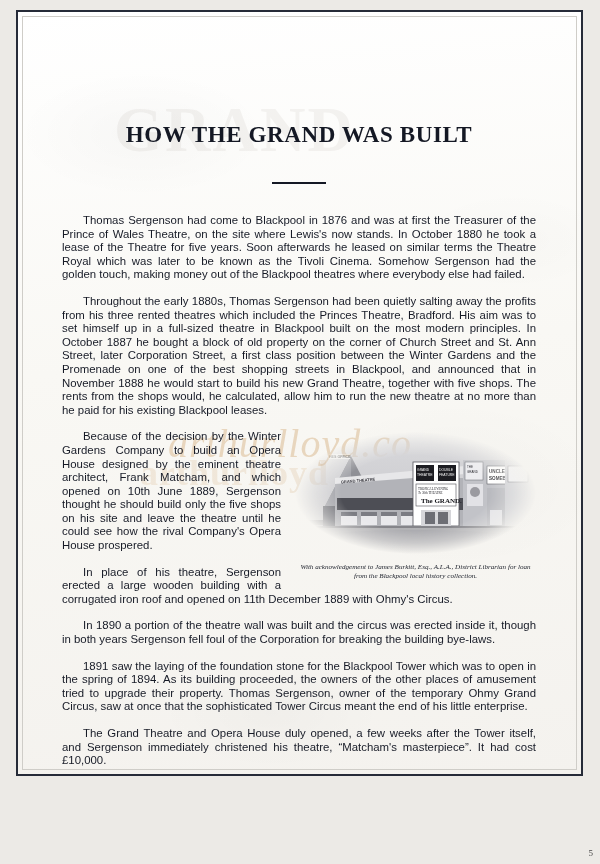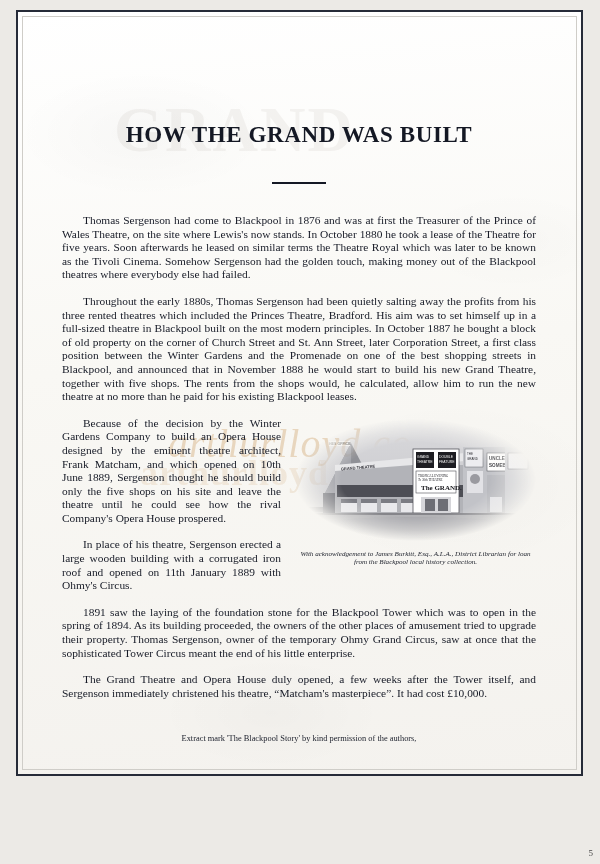--- a/index.html
+++ b/index.html
@@ -114,21 +114,21 @@
     background: #141824;
   }
 
   p.body-par {
     margin: 0 0 13px 0;
     font-size: 11.4px;
     line-height: 13.6px;
     text-align: justify;
     text-indent: 21px;
     color: #161a26;
-    font-family: Liberation Serif, serif;
+    font-family: Liberation Sans, sans-serif;
   }
 
   
   #figure-block {
     float: right;
     width: 241px;
     margin: 2px 0 6px 14px;
   }
   #photo-frame {
     position: relative;
@@ -292,24 +292,25 @@
             <rect x="0" y="94" width="241" height="2" fill="#85858a"></rect>
             <ellipse cx="120" cy="108" rx="110" ry="10" fill="#a8a8ad" opacity="0.5"></ellipse>
           </g>
         </svg>
       </div>
       <div id="photo-caption">With acknowledgement to James Burkitt, Esq., A.L.A., District Librarian for loan from the Blackpool local history collection.</div>
     </div>
 
     <p class="body-par">Because of the decision by the Winter Gardens Company to build an Opera House designed by the eminent theatre architect, Frank Matcham, and which opened on 10th June 1889, Sergenson thought he should build only the five shops on his site and leave the theatre until he could see how the rival Company's Opera House prospered.</p>
 
-    <p class="body-par">In place of his theatre, Sergenson erected a large wooden building with a corrugated iron roof and opened on 11th January 1889 with Ohmy's Circus.</p>
+    <p class="body-par">In place of his theatre, Sergenson erected a large wooden building with a corrugated iron roof and opened on 11th December 1889 with Ohmy's Circus.</p>
 
     <div class="clearfix"></div>
 
+    <p class="body-par">In 1890 a portion of the theatre wall was built and the circus was erected inside it, though in both years Sergenson fell foul of the Corporation for breaking the building bye-laws.</p>
 
     <p class="body-par">1891 saw the laying of the foundation stone for the Blackpool Tower which was to open in the spring of 1894. As its building proceeded, the owners of the other places of amusement tried to upgrade their property. Thomas Sergenson, owner of the temporary Ohmy Grand Circus, saw at once that the sophisticated Tower Circus meant the end of his little enterprise.</p>
 
 
     <p class="body-par">The Grand Theatre and Opera House duly opened, a few weeks after the Tower itself, and Sergenson immediately christened his theatre, “Matcham's masterpiece”. It had cost £10,000.</p>
 
     <div id="footer-note">
       <div>
         <span>Extract mark </span><span class="title-italic">'The Blackpool Story'</span><span> by kind permission of the authors,</span>
       </div>

